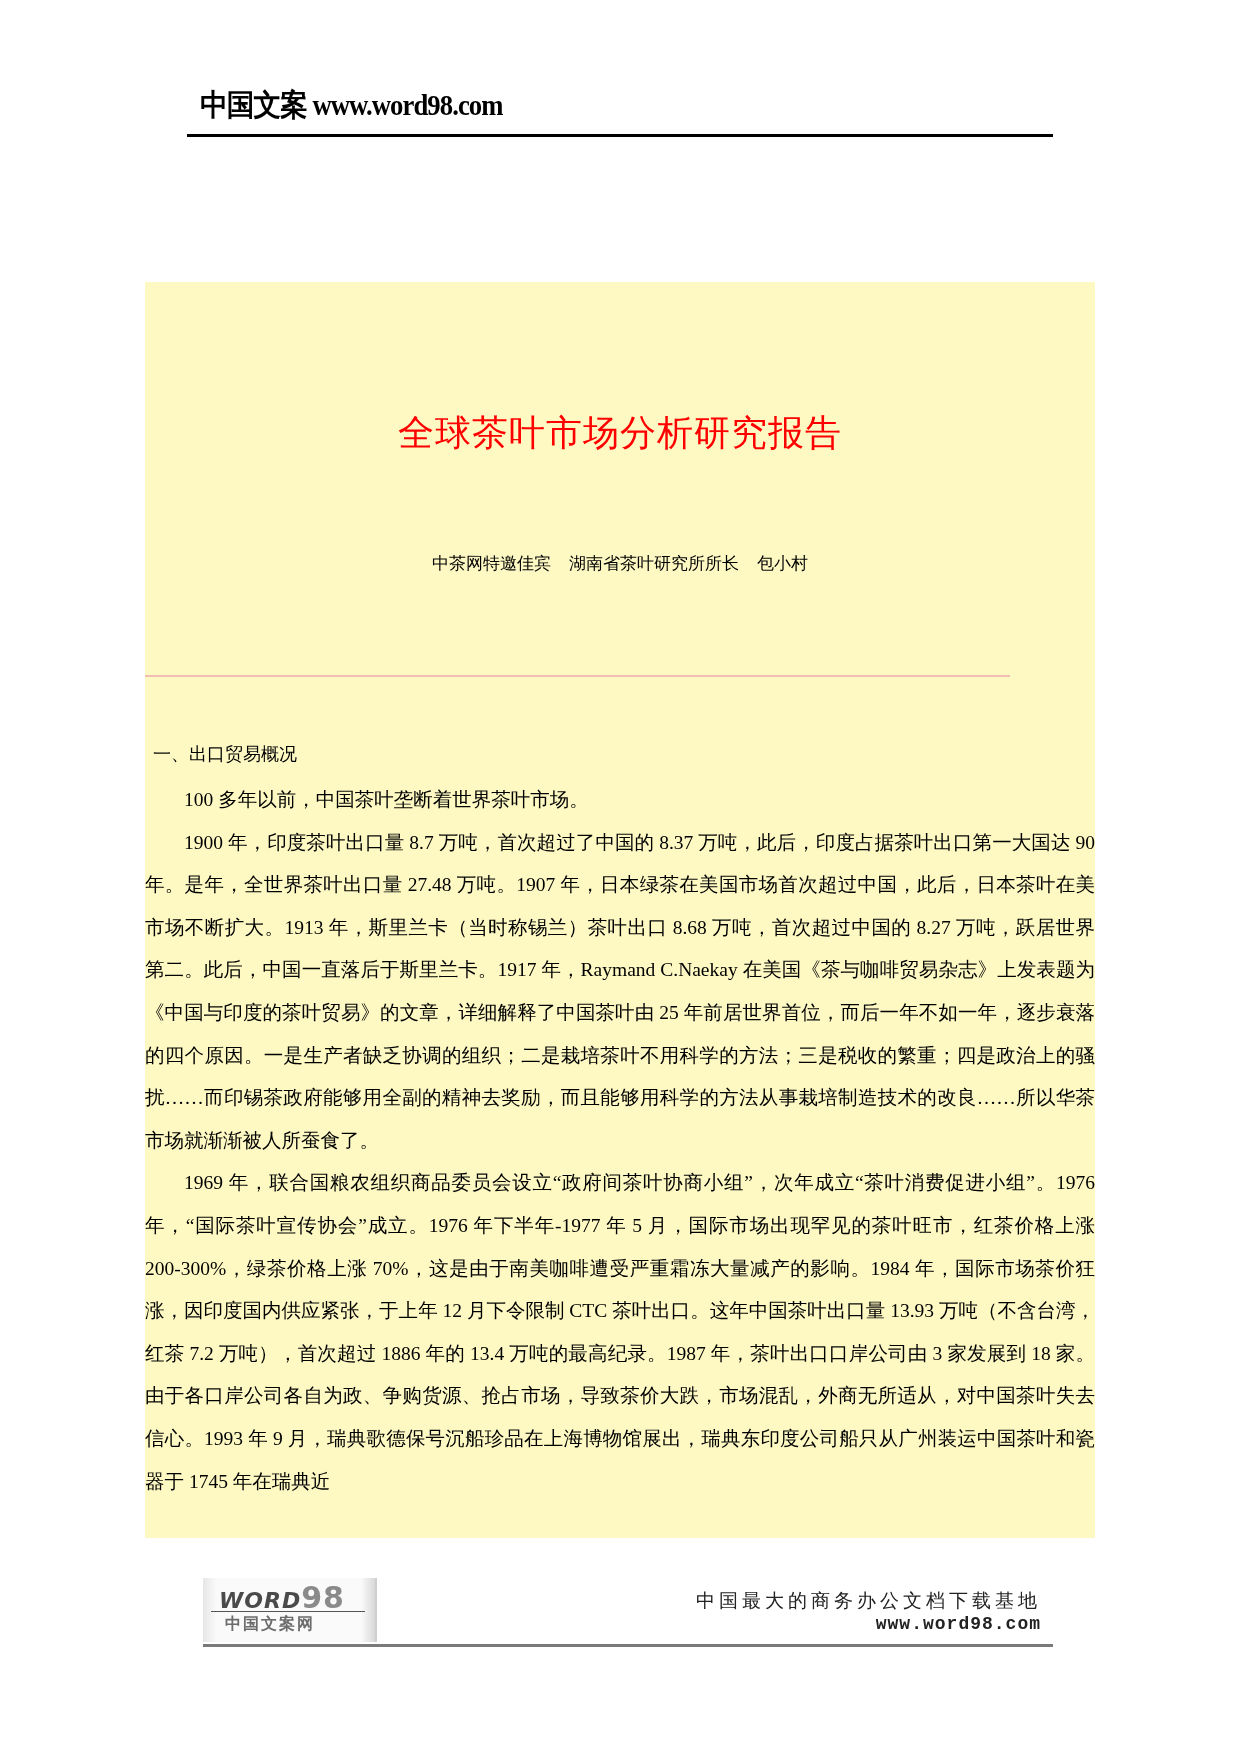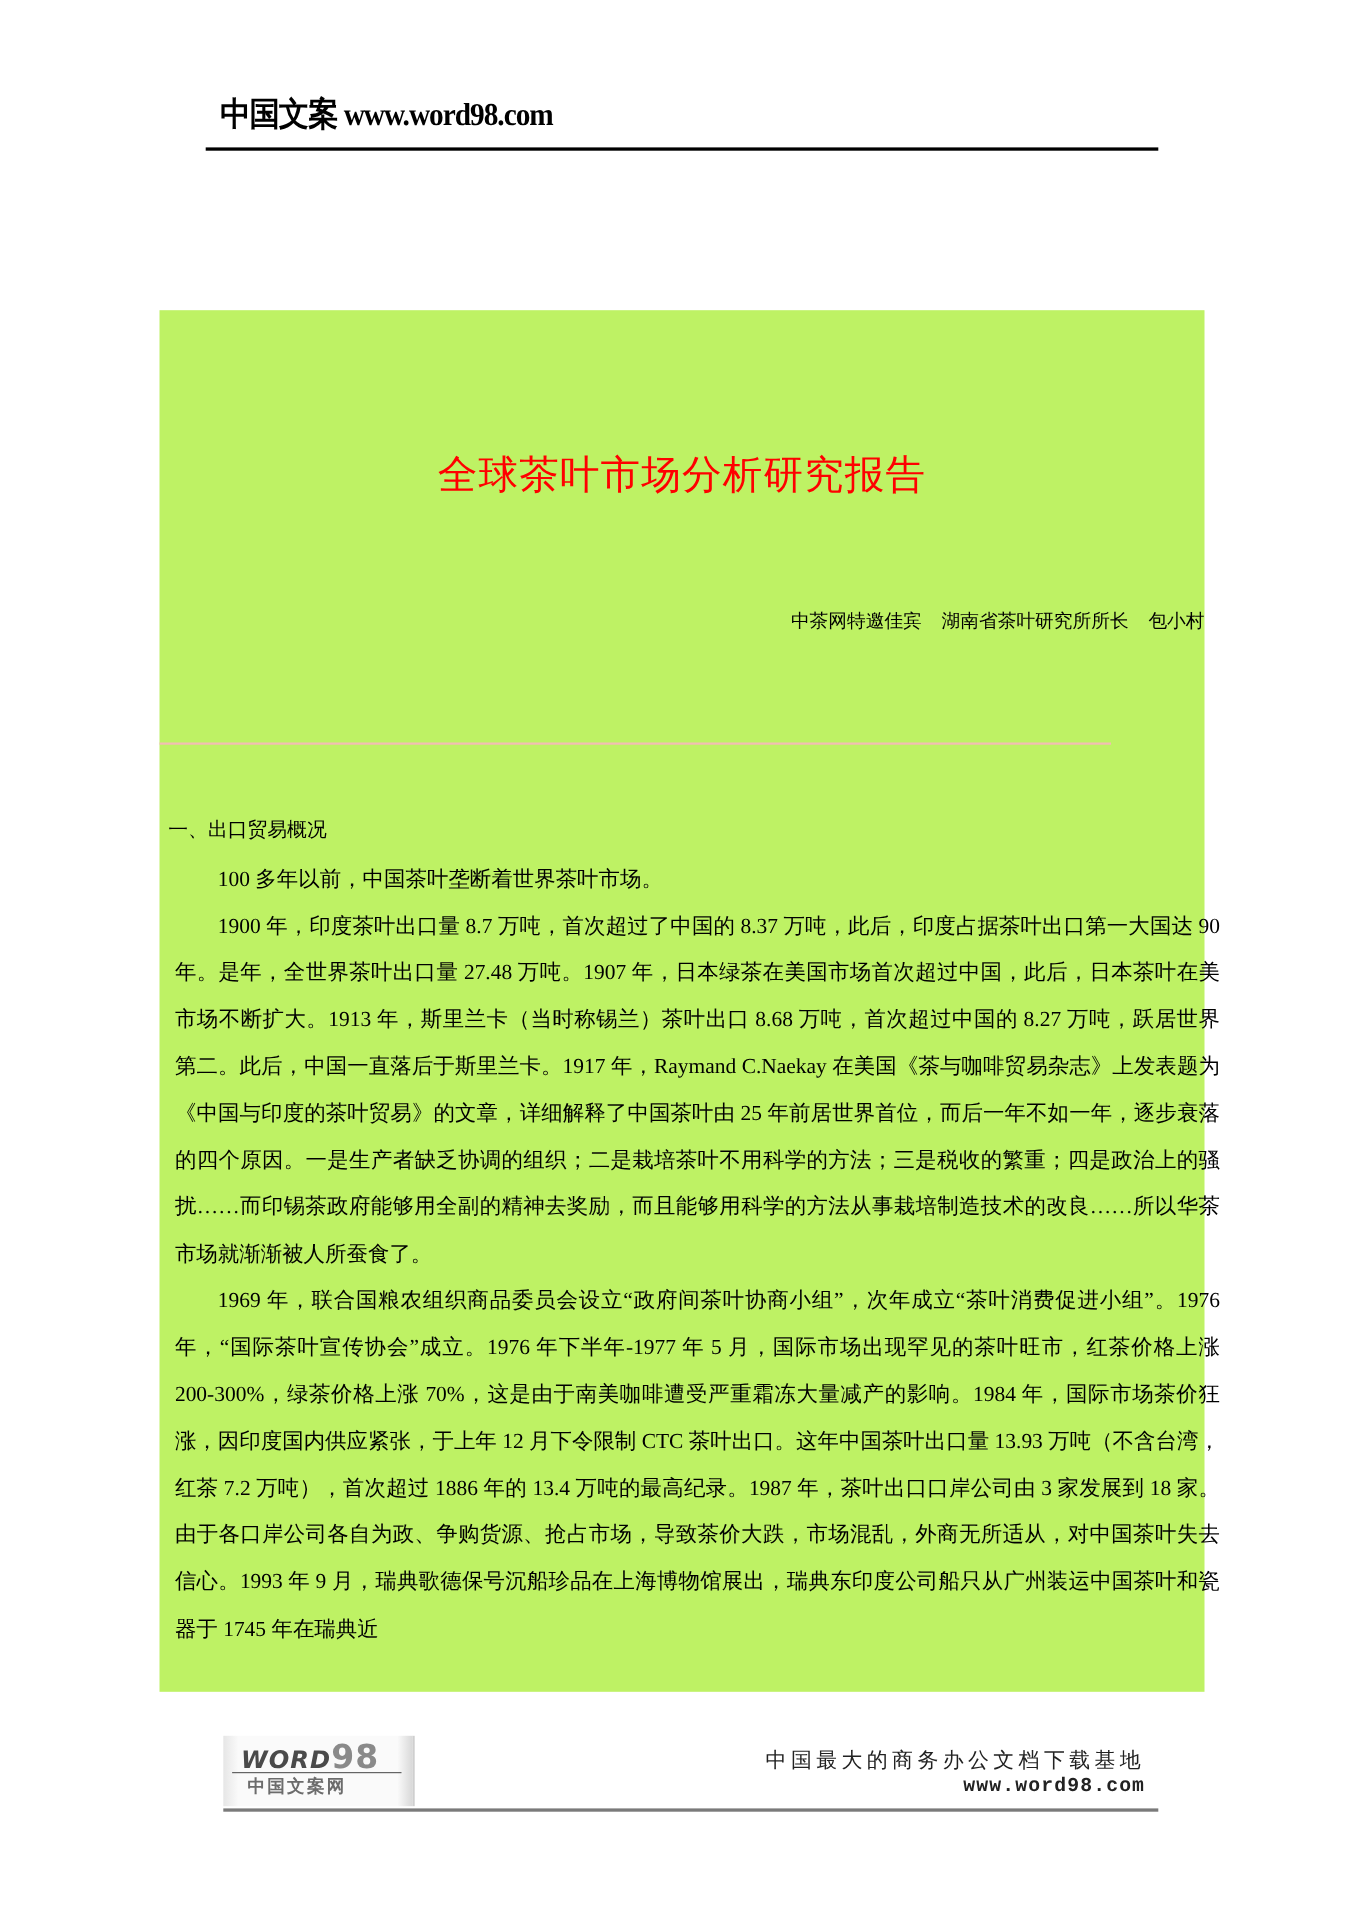--- a/index.html
+++ b/index.html
@@ -46,40 +46,40 @@
       height: 3px;
       background: #000;
     }
     
     .content-panel {
       position: absolute;
       left: 145px;
       top: 282px;
       width: 950px;
       height: 1256px;
-      background: #bef264;
+      background: #fef9c3;
     }
     .doc-title {
       position: absolute;
       left: 0;
       top: 130px;
       width: 950px;
       text-align: center;
       color: #ff0000;
       font-family: "DejaVu Sans", sans-serif;
       font-size: 36px;
       line-height: 42px;
       letter-spacing: 1px;
     }
     .byline {
       position: absolute;
       left: 0;
       width: 950px;
-      text-align: right;
-      font-family: Liberation Sans, sans-serif;
+      text-align: center;
+      font-family: Liberation Mono, monospace;
       font-size: 17px;
       line-height: 22px;
     }
     .byline.one { top: 272px; }
     .byline.two { top: 334px; }
     .byline .gap { display: inline-block; width: 18px; }
     .divider {
       position: absolute;
       left: 0;
       top: 393px;
@@ -93,21 +93,20 @@
       top: 460px;
       font-family: Liberation Sans, sans-serif;
       font-size: 18px;
       line-height: 24px;
     }
     .body-text {
       position: absolute;
       left: 0;
       top: 497px;
       width: 950px;
-      padding-left: 14px;
     }
     .body-text p {
       margin: 0;
       font-size: 19.5px;
       line-height: 42.6px;
       text-align: justify;
       text-indent: 2em;
       font-family: "Liberation Serif", "DejaVu Sans", serif;
     }
     

